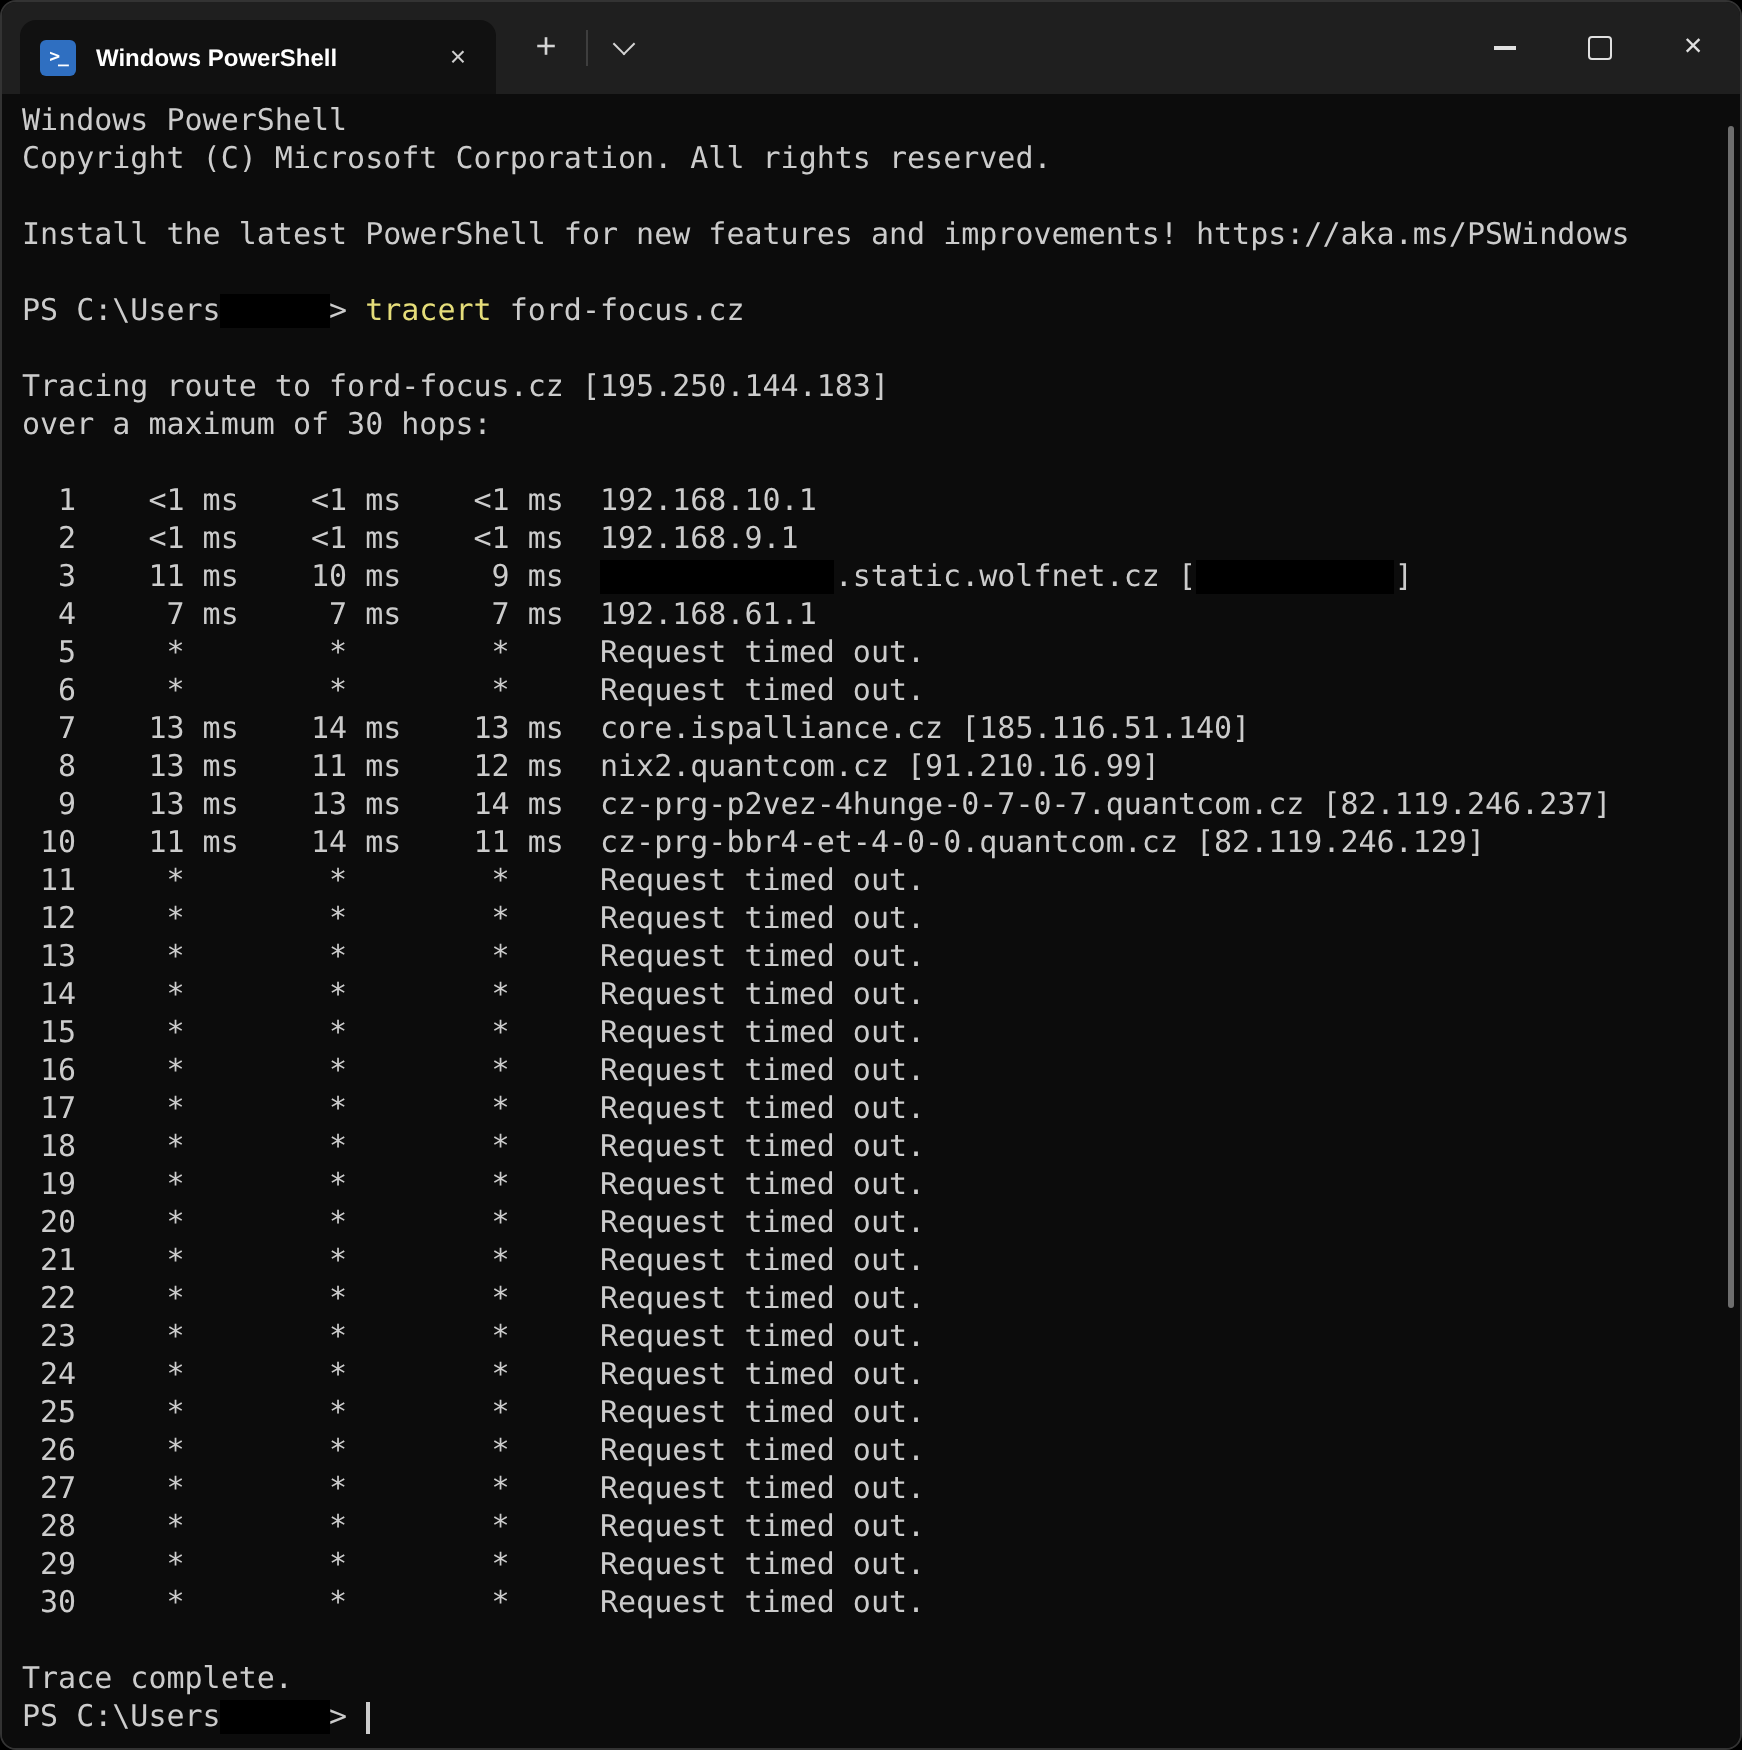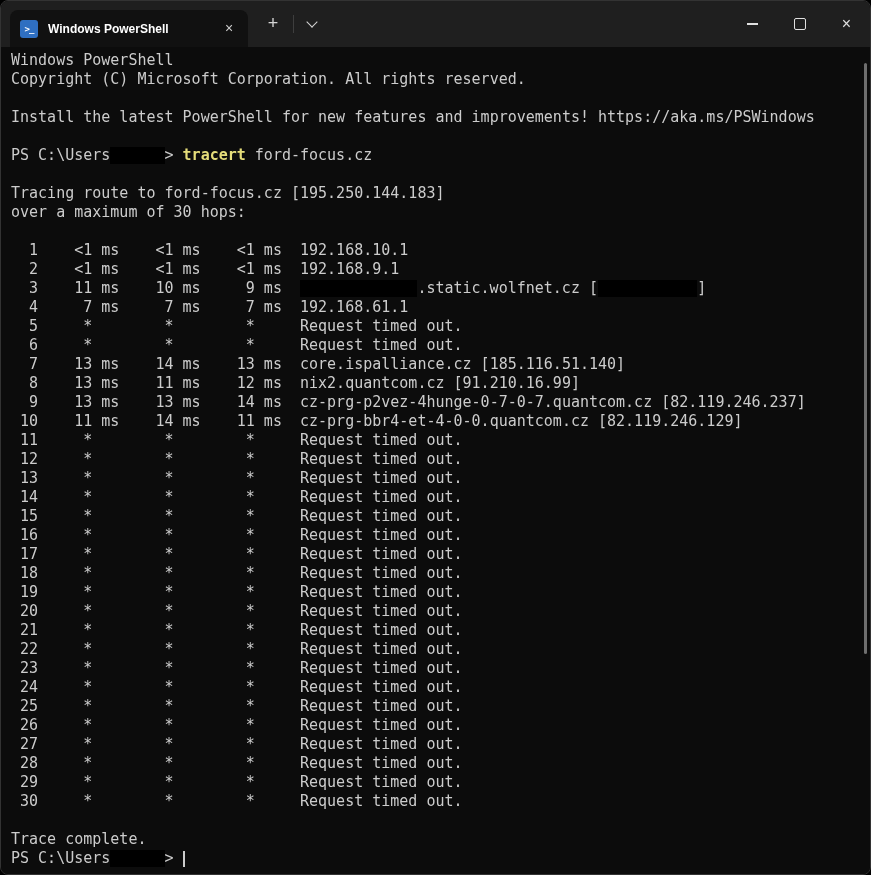--- a/index.html
+++ b/index.html
@@ -36,21 +36,21 @@
   .win-btn{width:47px;display:flex;align-items:center;justify-content:center;color:var(--control-icon,#e0e0e0);}
   .glyph-min{width:11px;height:1.2px;background:var(--control-icon,#e0e0e0);}
   .glyph-max{width:10px;height:10px;border:1.2px solid var(--control-icon,#e0e0e0);border-radius:2px;}
   .glyph-close{font-size:16px;line-height:16px;}
   
   .terminal{flex:1;position:relative;background:var(--terminal-bg,#0c0c0c);padding:4px 0 0 10px;overflow:hidden;}
   pre.term{
     margin:0;color:var(--terminal-fg,#ccc);
     font-family:"DejaVu Sans Mono",monospace;font-size:15px;line-height:19px;
   }
-  .cmd{color:var(--command,#e5dd7a);font-weight:bold;}
+  .cmd{color:var(--command,#e5dd7a);}
   .redact{display:inline-block;background:var(--redaction,#000);height:17px;vertical-align:bottom;margin-bottom:1px;}
   .cursor{display:inline-block;width:2px;height:16px;background:var(--cursor,#ccc);vertical-align:bottom;margin-bottom:1px;}
   .scroll-thumb{position:absolute;right:3px;top:16px;width:3px;height:591px;background:var(--scrollbar-thumb,#6e6e6e);border-radius:2px;}
 </style>
 </head>
 <body>
 
 <div class="window">
 
   <div class="titlebar">

